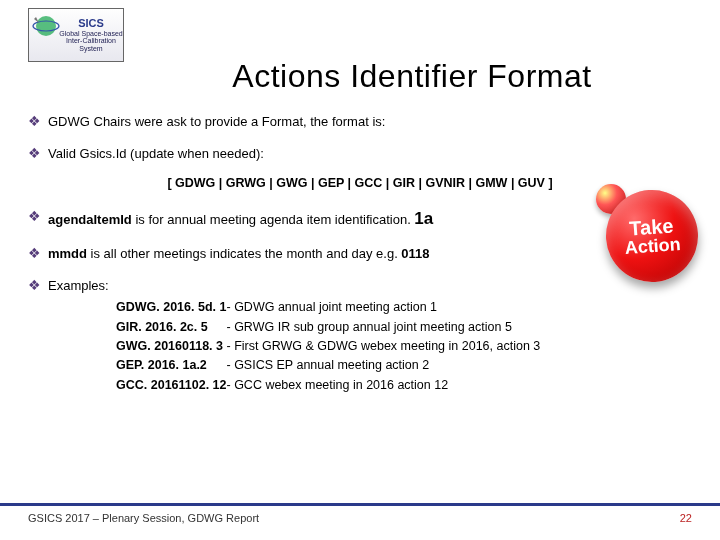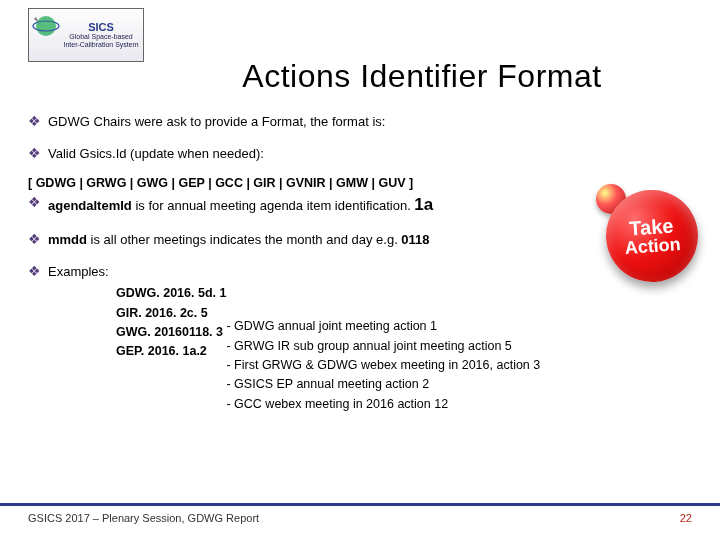--- a/index.html
+++ b/index.html
@@ -6,21 +6,21 @@
   body {
     width: 720px; height: 540px;
     font-family: Arial, Helvetica, sans-serif;
     background: #ffffff;
     position: relative;
     overflow: hidden;
   }
   .slide { width: 720px; height: 540px; position: relative; padding: 8px 28px 0 28px; }
   .header { display: flex; align-items: flex-start; gap: 8px; }
   .logo {
-    width: 116px; height: 54px;
+    width: 96px; height: 54px;
     border: 1px solid #666;
     display: flex; align-items: center; justify-content: center;
     font-size: 8px; text-align: center; color: #225;
     background: linear-gradient(#fefefe,#e8e8ef);
     position: relative;
   }
   .logo svg { position:absolute; left:2px; top:2px; }
   .logo-text { font-size:7px; line-height:1.1; margin-left:30px; }
   .logo-text b { color:#2a3a8a; font-size:11px; display:block; }
   .title {
@@ -31,26 +31,26 @@
     letter-spacing: 0.5px;
     color: #000;
     padding-top: 6px;
     margin-top: 44px;
   }
   .content { margin-top: 18px; font-size: 13px; color: #000; }
   .row { display: flex; align-items: flex-start; margin-bottom: 14px; }
   .bmark { color:#563d7a; font-size:14px; width:20px; flex:none; line-height:1.2; }
   .rtext { flex:1; line-height:1.35; }
   .center-bold { text-align:center; font-weight:700; margin:2px 0 14px 0; font-size:13px; }
-  .valid-line { text-align:left; font-weight:700; font-size:12.5px; margin:4px 0 4px 0; }
+  .valid-line { text-align:center; font-weight:700; font-size:12.5px; margin:4px 0 18px 0; }
   .inline-bold { font-weight:700; }
   .big1a { font-weight:700; font-size:17px; }
   .examples-block { display:flex; margin-left:88px; margin-top:2px; }
   .ex-col { font-size:12.5px; line-height:1.55; font-weight:700; }
-  .ex-col.desc { font-weight:400;margin-top:33px; }
+  .ex-col.desc { font-weight:400; }
   .please { font-weight:700; font-size:15px; margin-top:14px; }
   .footer {
     position:absolute; left:0; right:0; bottom:16px;
     padding: 0 28px;
     display:flex; justify-content:space-between; align-items:flex-end;
     border-top: 3px solid #2a3a8a;
     padding-top:6px;
     font-size:11px; color:#333;
   }
   .pagenum { color:#b22; font-size:11px; }
@@ -125,20 +125,21 @@
       <div class="bmark">❖</div>
       <div class="rtext">Examples:</div>
     </div>
 
     <div class="examples-block">
       <div class="ex-col">
         <div>GDWG. 2016. 5d. 1</div>
         <div>GIR. 2016. 2c. 5</div>
         <div>GWG. 20160118. 3</div>
         <div>GEP. 2016. 1a.2</div>
+        <div>GCC. 20161102. 12</div>
       </div>
       <div class="ex-col desc">
         <div>- GDWG annual joint meeting action 1</div>
         <div>- GRWG IR sub group annual joint meeting action 5</div>
         <div>- First GRWG &amp; GDWG webex meeting in 2016, action 3</div>
         <div>- GSICS EP annual meeting action 2</div>
         <div>- GCC webex meeting in 2016 action 12</div>
       </div>
     </div>
 

